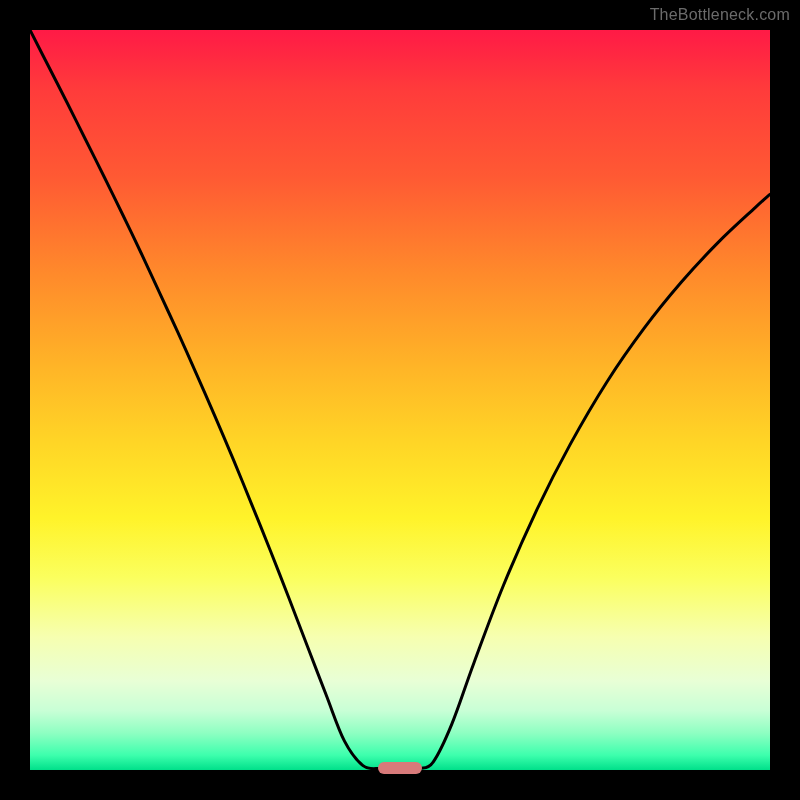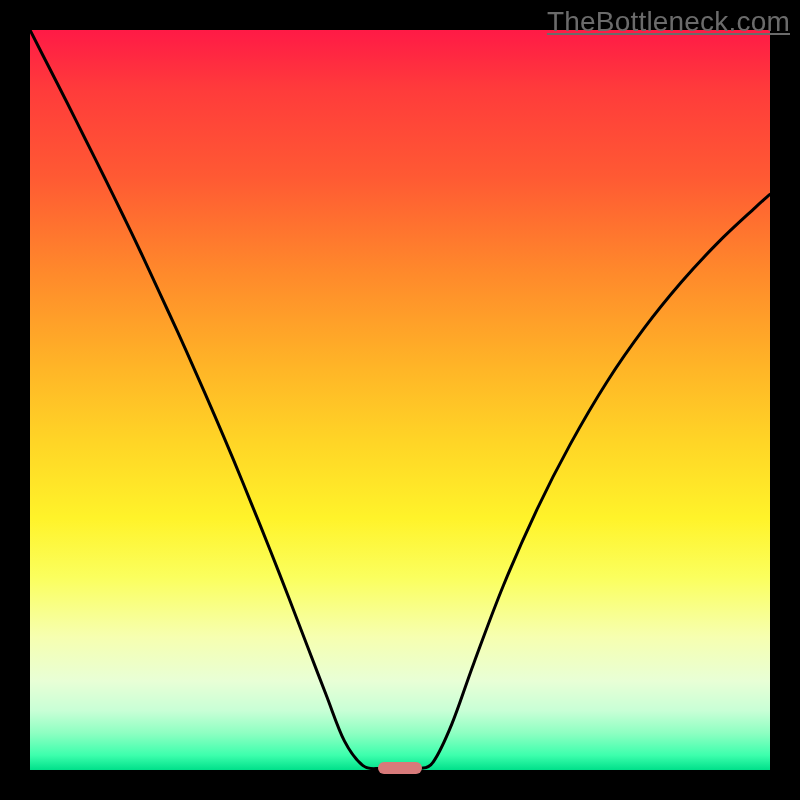--- a/index.html
+++ b/index.html
@@ -40,24 +40,23 @@
       #8effc2 95%,
       #3dffad 98%,
       #00e08a 100%
     );
   }
   .watermark {
     position: absolute;
     top: 6px;
     right: 10px;
     color: #6b6b6b;
-    font-size: 28px;
+    font-size: 16px;
     letter-spacing: 0.2px;
     user-select: none;
-    text-decoration: underline;
   }
   svg.curve {
     position: absolute;
     left: 0;
     top: 0;
     width: 740px;
     height: 740px;
   }
   .marker {
     position: absolute;

